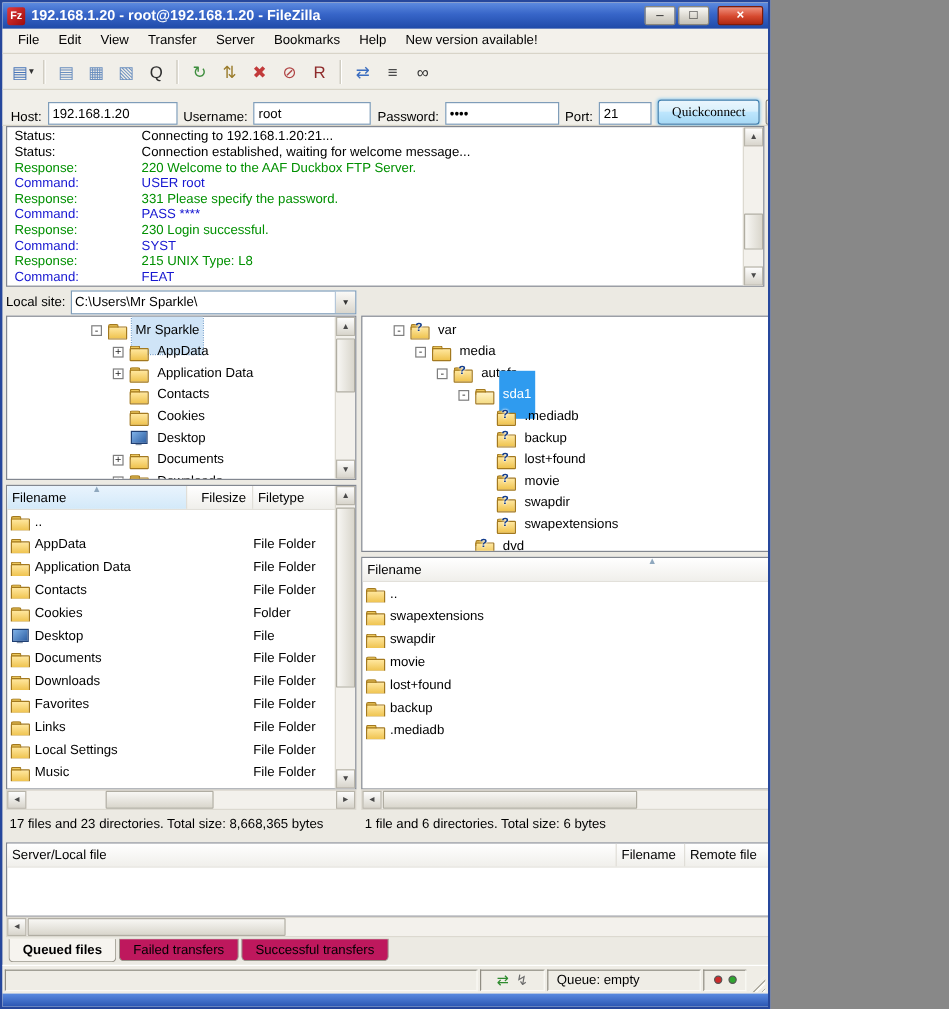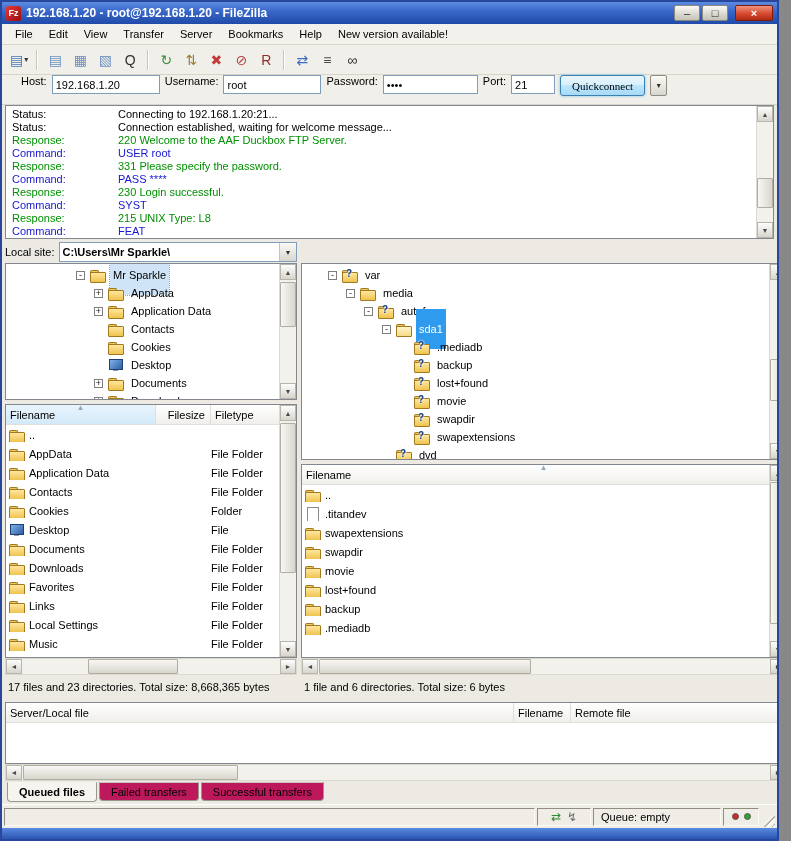--- a/index.html
+++ b/index.html
@@ -1,17 +1,17 @@
 <!DOCTYPE html>
 <html><head>
 <meta charset="utf-8">
 <style>
   * { margin:0; padding:0; box-sizing:border-box; }
   body { font-family:"Liberation Sans",sans-serif; font-size:11px; color:#000; background:#888; }
-  .window { position:relative; width:779px; height:841px; background:#ECEAE3; border:2px solid #26479C; overflow:hidden; }
+  .window { position:relative; width:642px; height:841px; background:#ECEAE3; border:2px solid #26479C; overflow:hidden; }
 
   
   .titlebar { position:absolute; left:0; right:0; top:0; height:22px;
     background:linear-gradient(180deg,#5D8BE0 0%,#3765C8 45%,#1F4AA8 100%);
     display:flex; align-items:center; padding:0 4px; gap:5px; }
   .app-icon { width:15px; height:15px; flex:none; border-radius:2px;
     background:linear-gradient(135deg,#E23A3A,#9E0B0B); color:#fff; font-weight:bold;
     font-size:9px; line-height:15px; text-align:center; }
   .title-text { flex:1; color:#fff; font-weight:bold; font-size:12px; white-space:nowrap; overflow:hidden; }
   .winbtns { display:flex; gap:2px; align-items:center; }
@@ -31,21 +31,21 @@
     border-bottom:1px solid #D8D4C8; display:flex; align-items:center; padding-left:5px; gap:1px; }
   .tbtn { height:23px; min-width:24px; display:flex; align-items:center; justify-content:center;
     border:1px solid transparent; border-radius:2px; padding:0 2px; }
   .tglyph { font-size:14px; line-height:14px; }
   .caret { font-size:8px; color:#333; margin-left:1px; }
   .caret::after { content:""; }
   .tsep { width:2px; height:20px; margin:0 4px; border-left:1px solid #C9C5B9; border-right:1px solid #FFFFFF; }
 
   
   .quickbar { position:absolute; left:0; right:0; top:73px; height:30px; background:#F1EFE9;
-    border-bottom:1px solid #D8D4C8; display:flex; align-items:flex-start; gap:5px; padding:0 19px; }
+    border-bottom:1px solid #D8D4C8; display:flex; align-items:flex-end; gap:5px; padding:0 7px; }
   .qc-label { white-space:nowrap; }
   .qc-input { height:19px; border:1px solid #7F9DB9; background:#fff; padding:0 3px;
     font-family:"Liberation Sans",sans-serif; font-size:11px; }
   .w-host { width:108px; } .w-user { width:98px; } .w-pass { width:95px; } .w-port { width:44px; }
   .qc-btn { height:21px; padding:0 11px; border:1px solid #3C7FB1; border-radius:3px;
     background:linear-gradient(180deg,#EAF6FD,#D9F0FC 45%,#BEE6FD 50%,#A7D9F5);
     box-shadow:0 0 3px #74C2F1; font-family:Liberation Serif, serif; font-size:11px; }
   .qc-caret { width:17px; height:21px; border:1px solid #8E8B80; border-radius:2px;
     background:linear-gradient(180deg,#FBFAF7,#D9D6CD); display:flex; align-items:center; justify-content:center; }
   .qc-caret::before { content:"▼"; font-size:7px; color:#333; }
@@ -57,21 +57,21 @@
   .log-label { width:112px; flex:none; padding-left:6px; }
   .log-line.status  { color:#000; }
   .log-line.command { color:#1717D1; }
   .log-line.response{ color:#009000; }
 
   
   .sitebar { position:absolute; height:22px; display:flex; align-items:center; gap:4px; }
   .sitebar.local  { left:3px; top:239px; width:292px; }
   .sitebar.remote { left:299px; top:239px; width:486px; }
   .combo { flex:1; height:20px; border:1px solid #7F9DB9; background:#fff; display:flex; align-items:center; overflow:hidden; }
-  .combo-text { flex:1; padding-left:3px; white-space:nowrap;font-weight:bold; }
+  .combo-text { flex:1; padding-left:3px; white-space:nowrap; }
   .combo-btn { width:17px; height:18px; flex:none; border-left:1px solid #B5C7D9;
     background:linear-gradient(180deg,#FBFAF7,#D9D6CD); display:flex; align-items:center; justify-content:center; }
   .combo-btn::before { content:"▼"; font-size:7px; color:#333; }
 
   
   .treepane { position:absolute; background:#fff; border:1px solid #828790; overflow:hidden; padding-top:2px; }
   .tree-local  { left:3px; top:261px; width:292px; height:137px; }
   .tree-remote { left:299px; top:261px; width:486px; height:197px; }
   .trow { display:flex; align-items:center; height:18px; white-space:nowrap; }
   .tree-local  .trow { padding-left:calc(70px + var(--lvl)*18px); }
@@ -563,26 +563,20 @@
       </div>
     <div class="lbody">
         <div class="lrow">
           <span class="cell c0">
             <span class="ic ic-folder-up"></span>
             <span class="fname">..</span>
           </span>
         </div>
         <div class="lrow">
           <span class="cell c0">
-            <span class="ic ic-file"></span>
-            <span class="fname">.titandev</span>
-          </span>
-        </div>
-        <div class="lrow">
-          <span class="cell c0">
             <span class="ic ic-folder"></span>
             <span class="fname">swapextensions</span>
           </span>
         </div>
         <div class="lrow">
           <span class="cell c0">
             <span class="ic ic-folder"></span>
             <span class="fname">swapdir</span>
           </span>
         </div>

